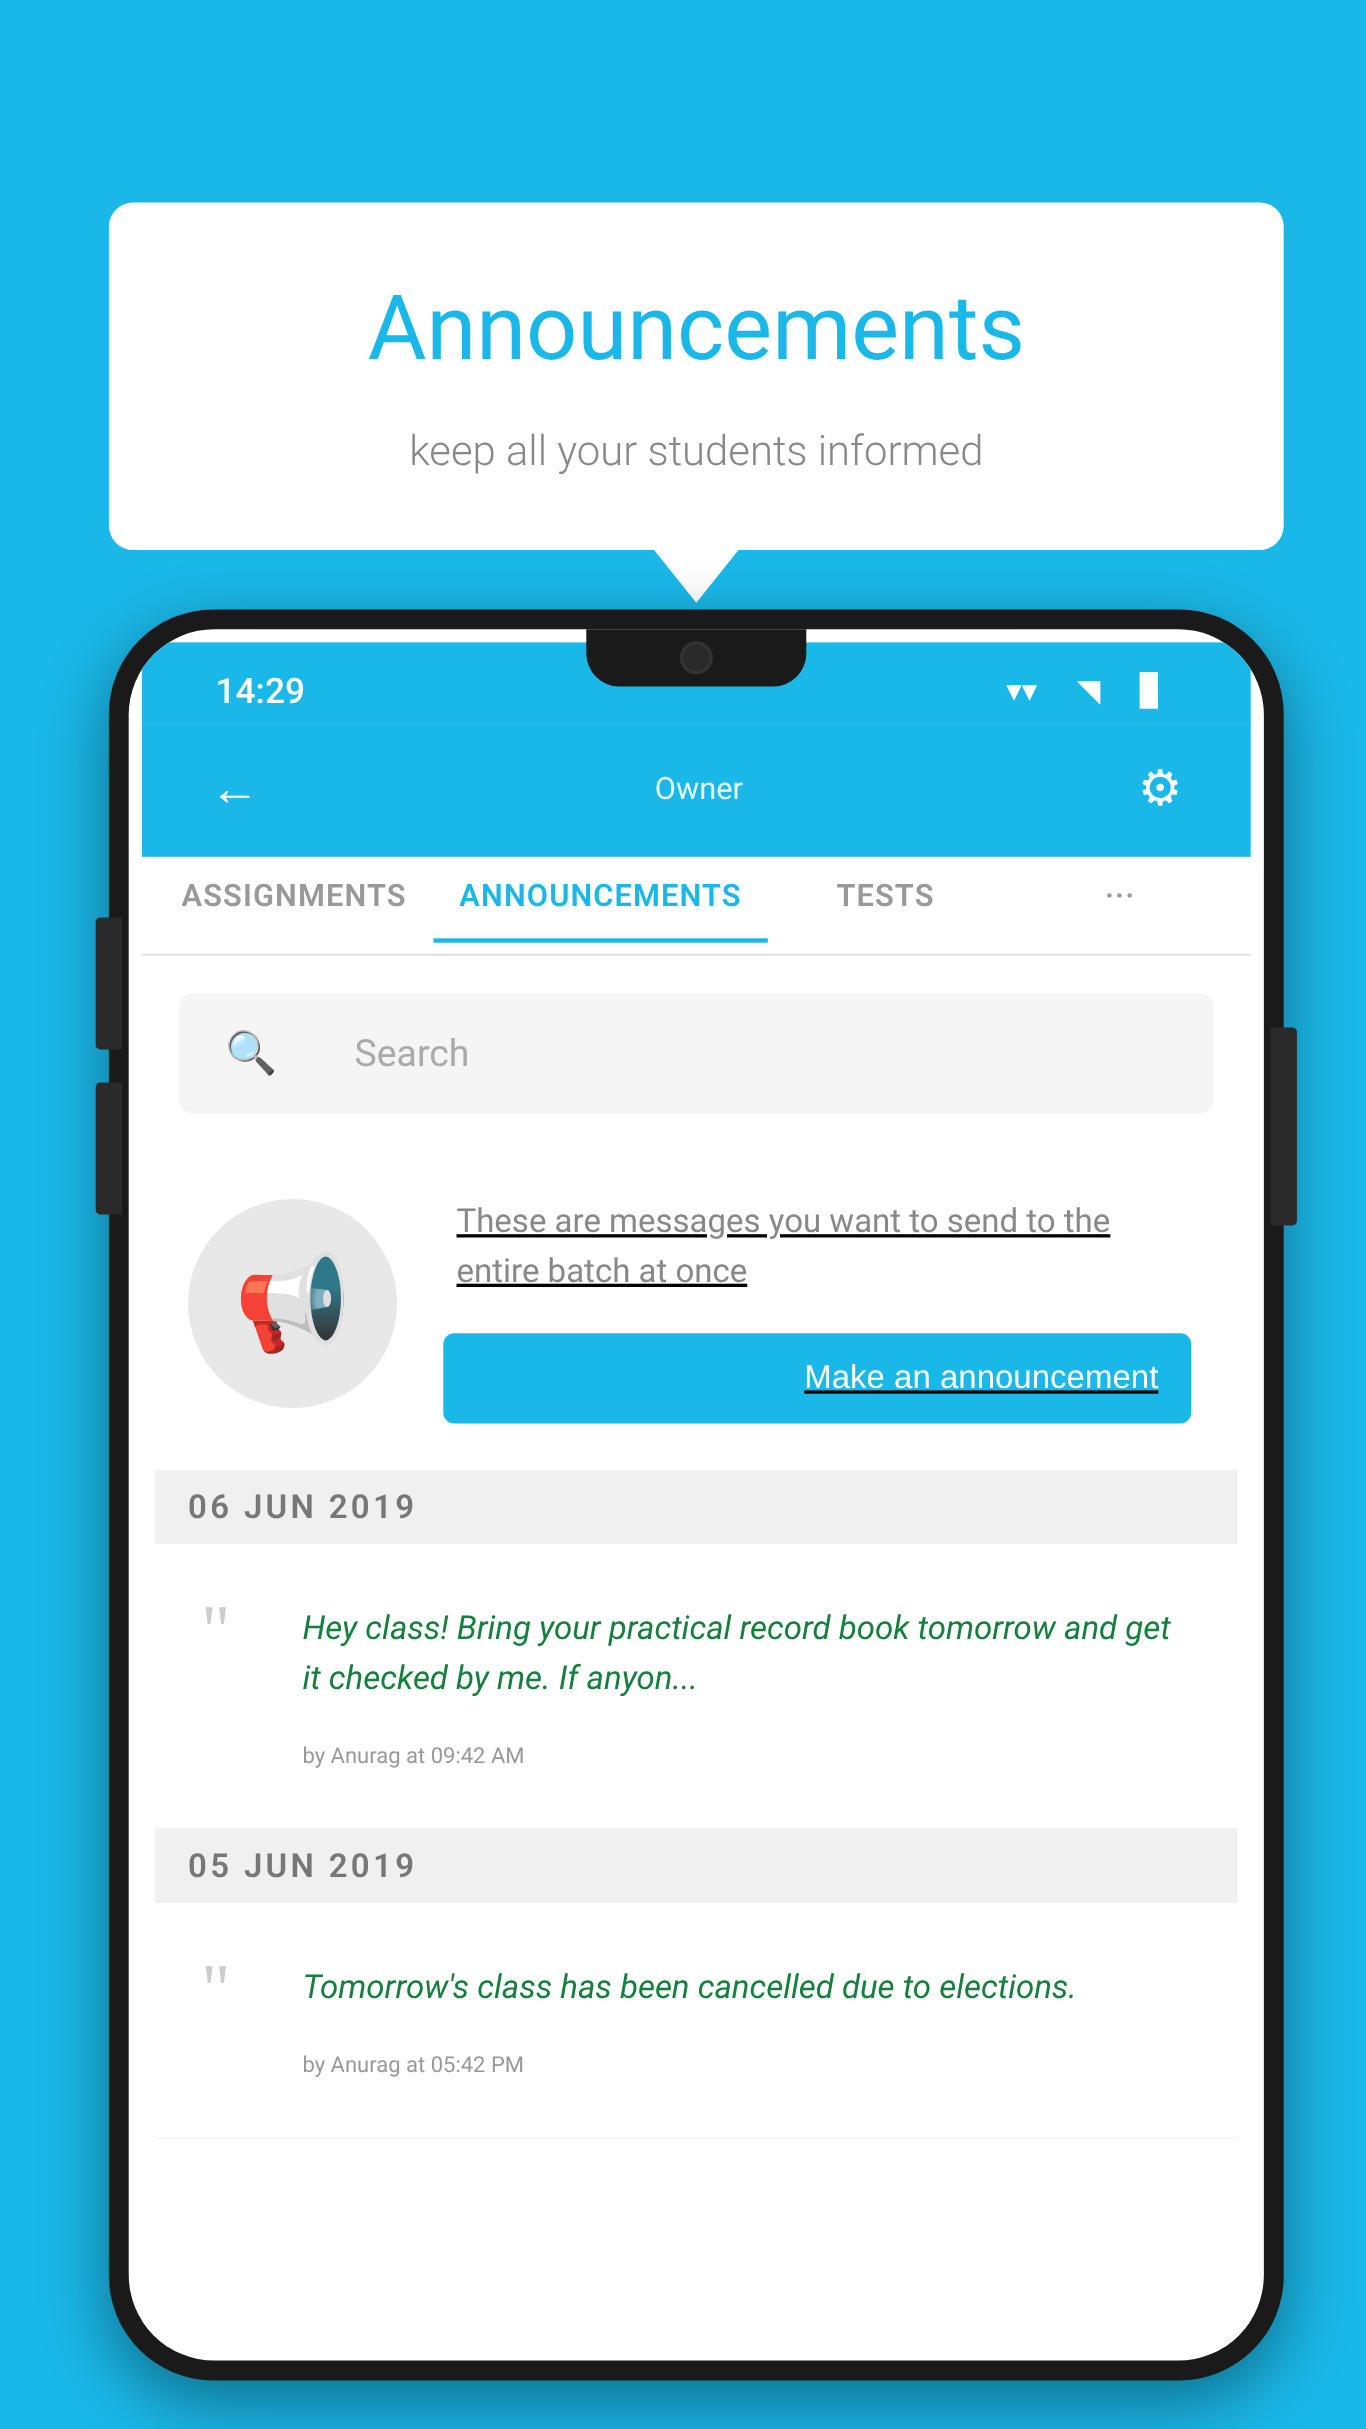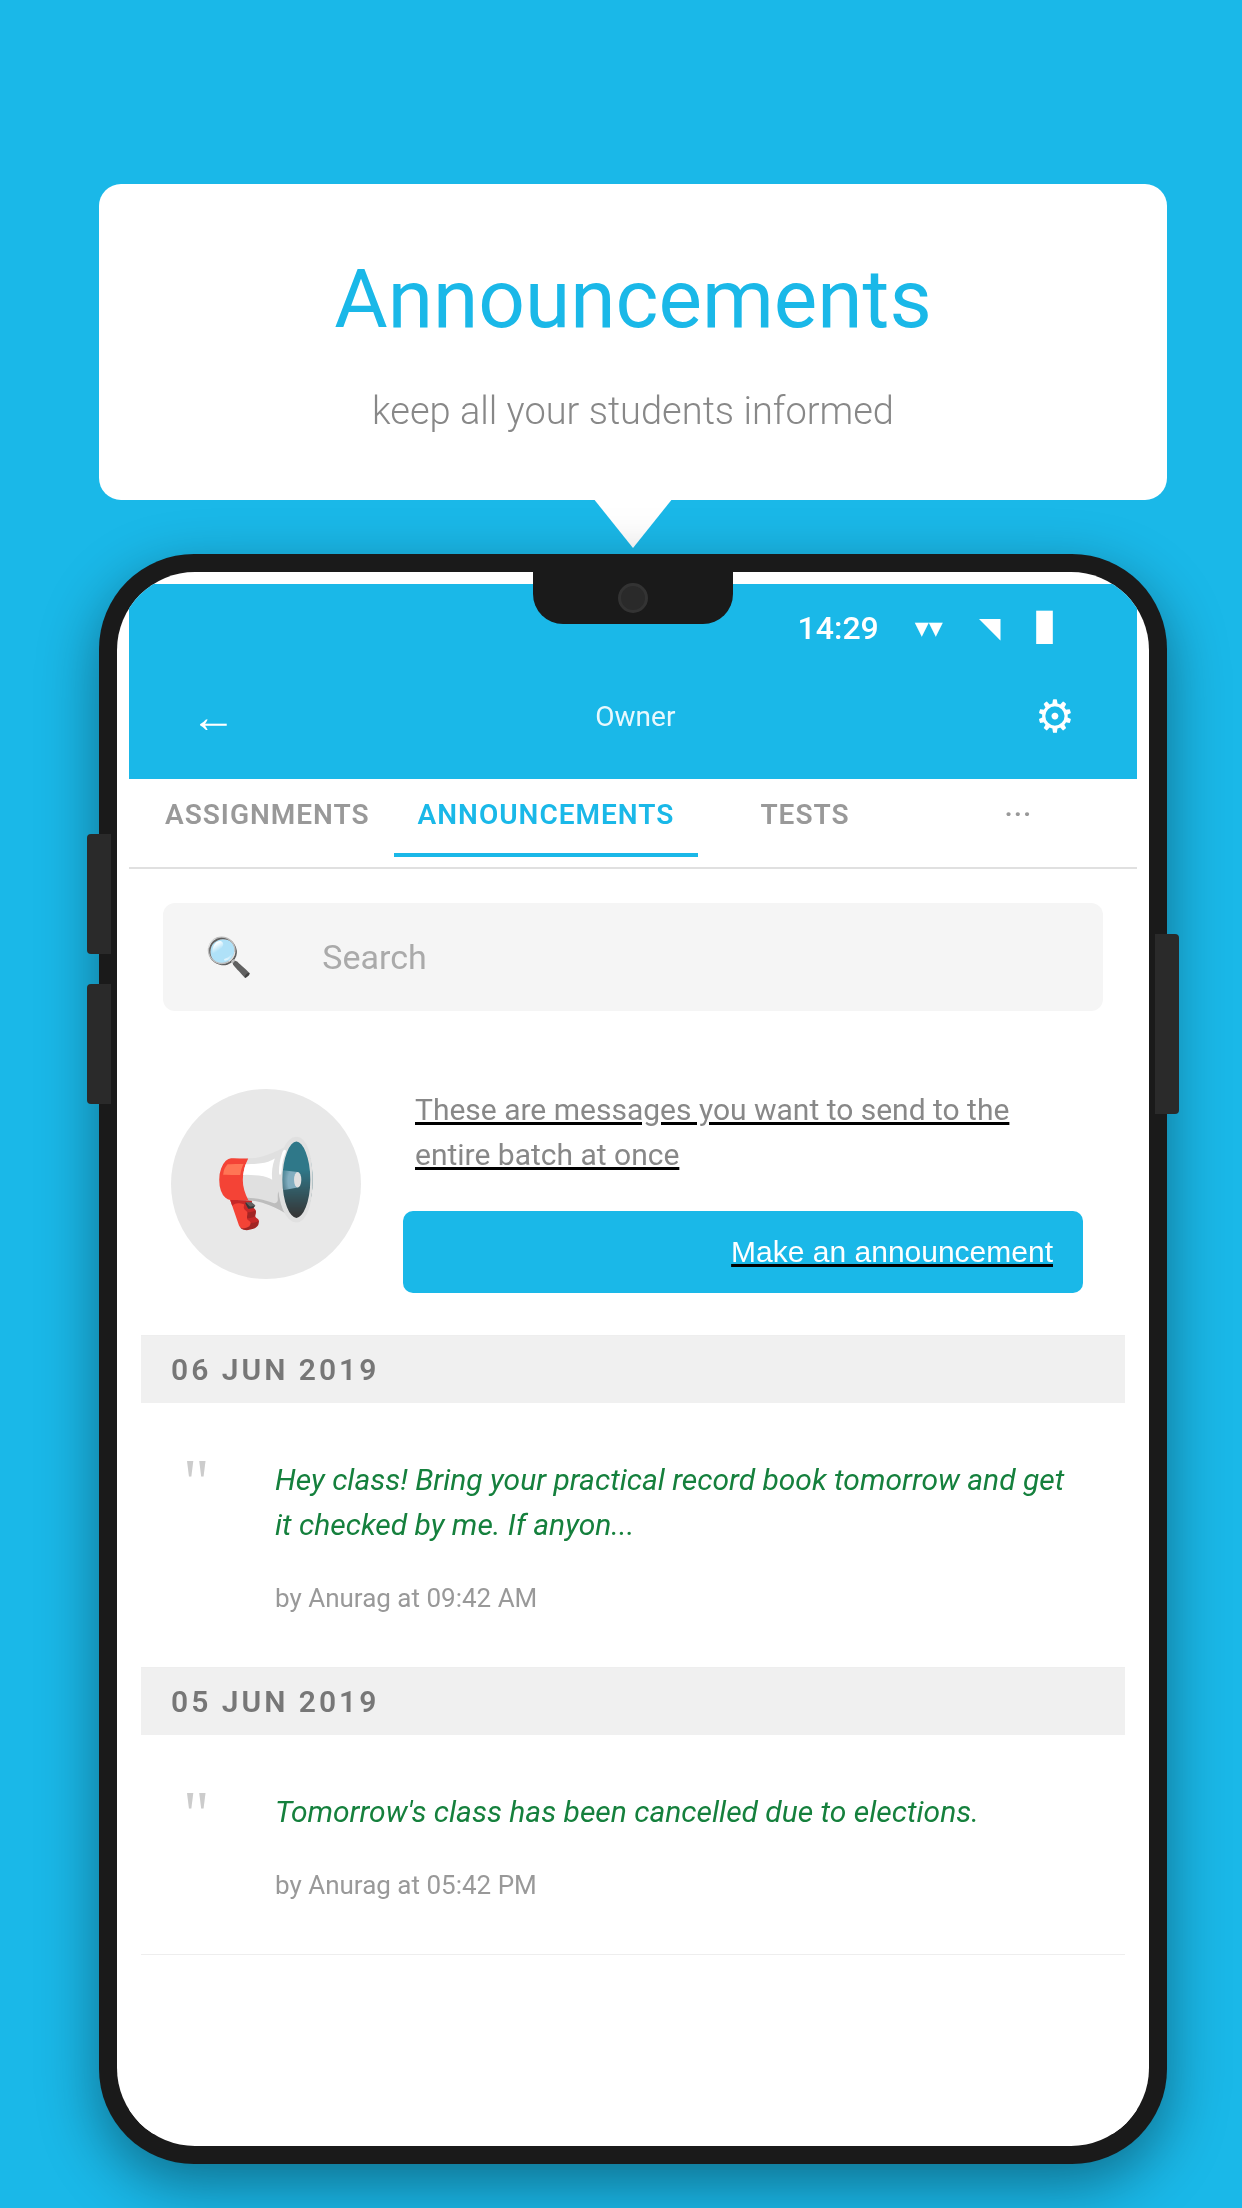--- a/index.html
+++ b/index.html
@@ -141,21 +141,21 @@
       height: 100%;
       display: flex;
       flex-direction: column;
     }
 
     
     .status-bar {
       background: #1ab8e8;
       padding: 22px 55px 10px 55px;
       display: flex;
-      justify-content: flex-end;
+      justify-content: space-between;
       align-items: center;
       height: 75px;
     }
 
     .status-time {
       color: white;
       font-size: 32px;
       font-weight: 500;
     }
 
@@ -359,21 +359,21 @@
 
     .announcement-text {
       font-size: 30px;
       color: #15803d;
       font-style: italic;
       line-height: 1.5;
       margin-bottom: 12px;
     }
 
     .announcement-meta {
-      font-size: 26px;
+      font-size: 20px;
       color: #999;
     }
   </style>
 </head>
 <body>
 
 <div class="speech-bubble-container">
   <div class="speech-bubble">
     <div class="bubble-title">Announcements</div>
     <div class="bubble-subtitle">keep all your students informed</div>

